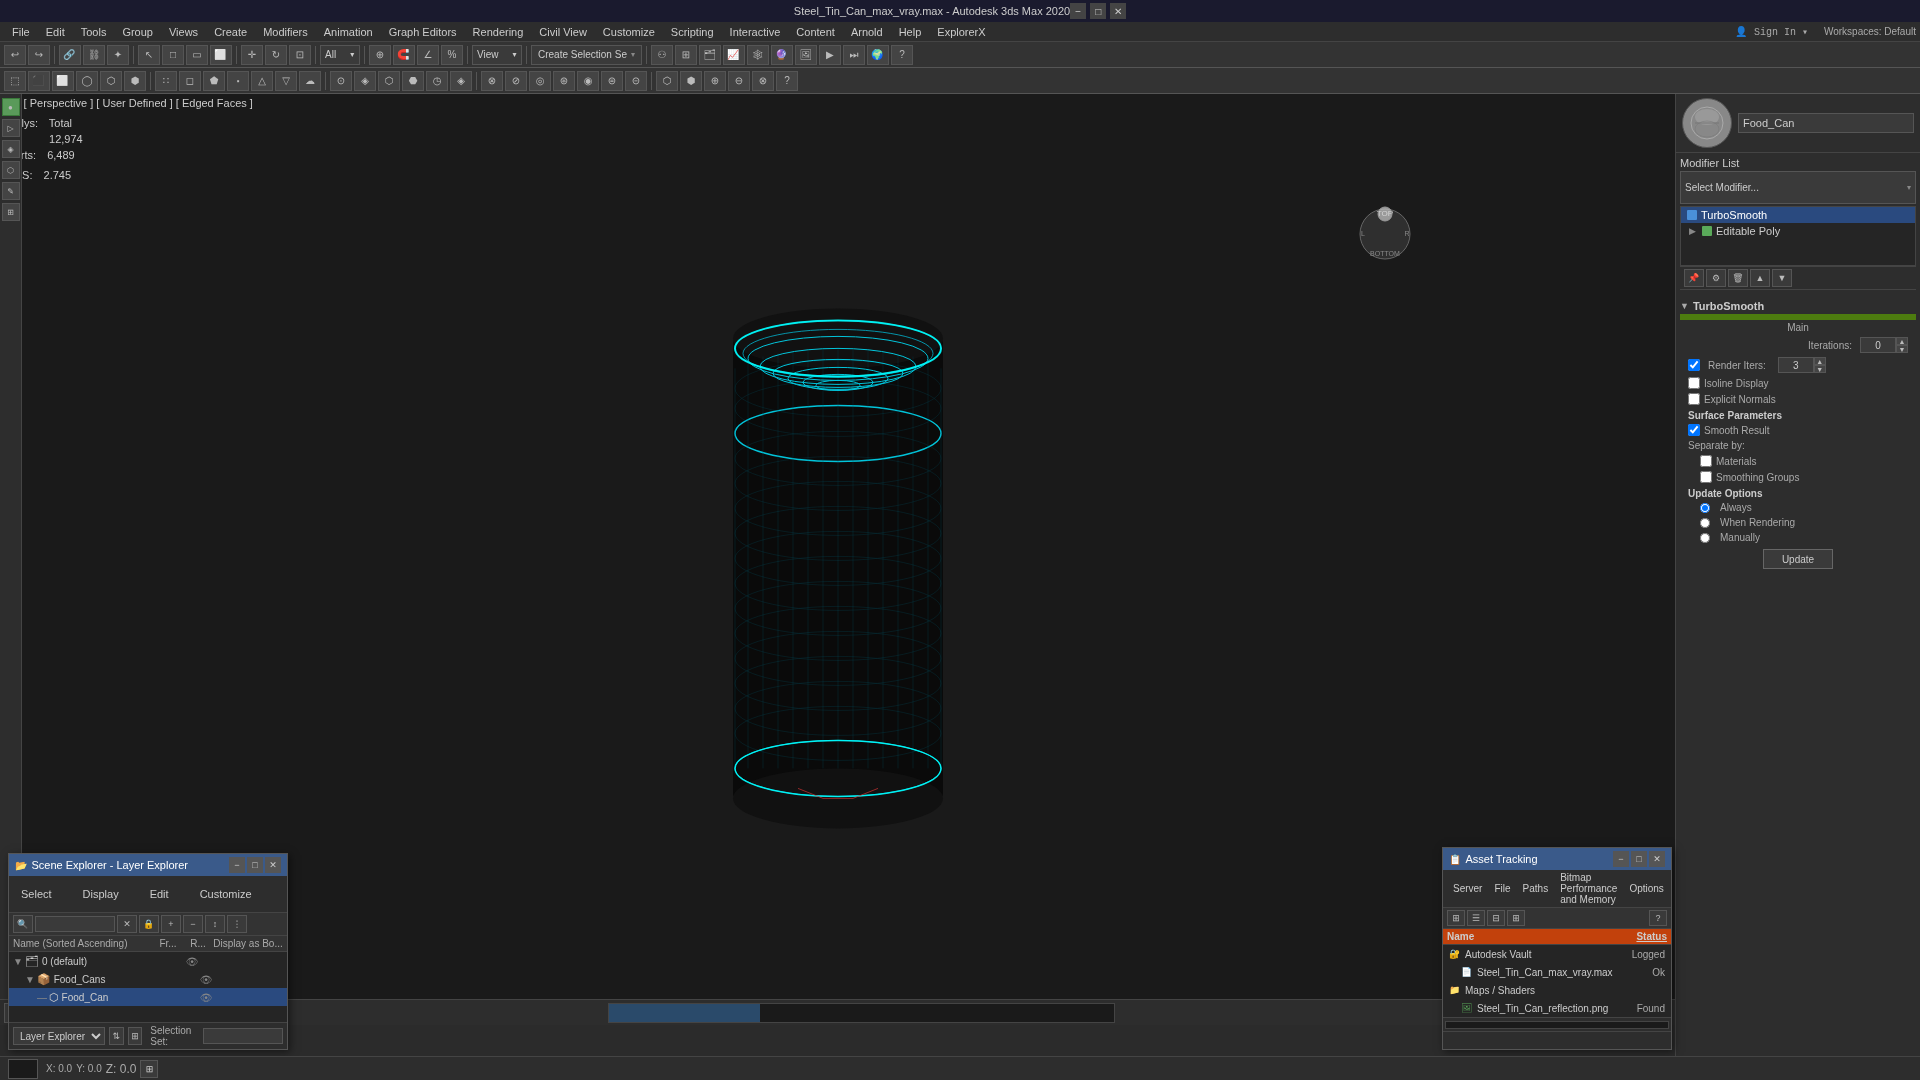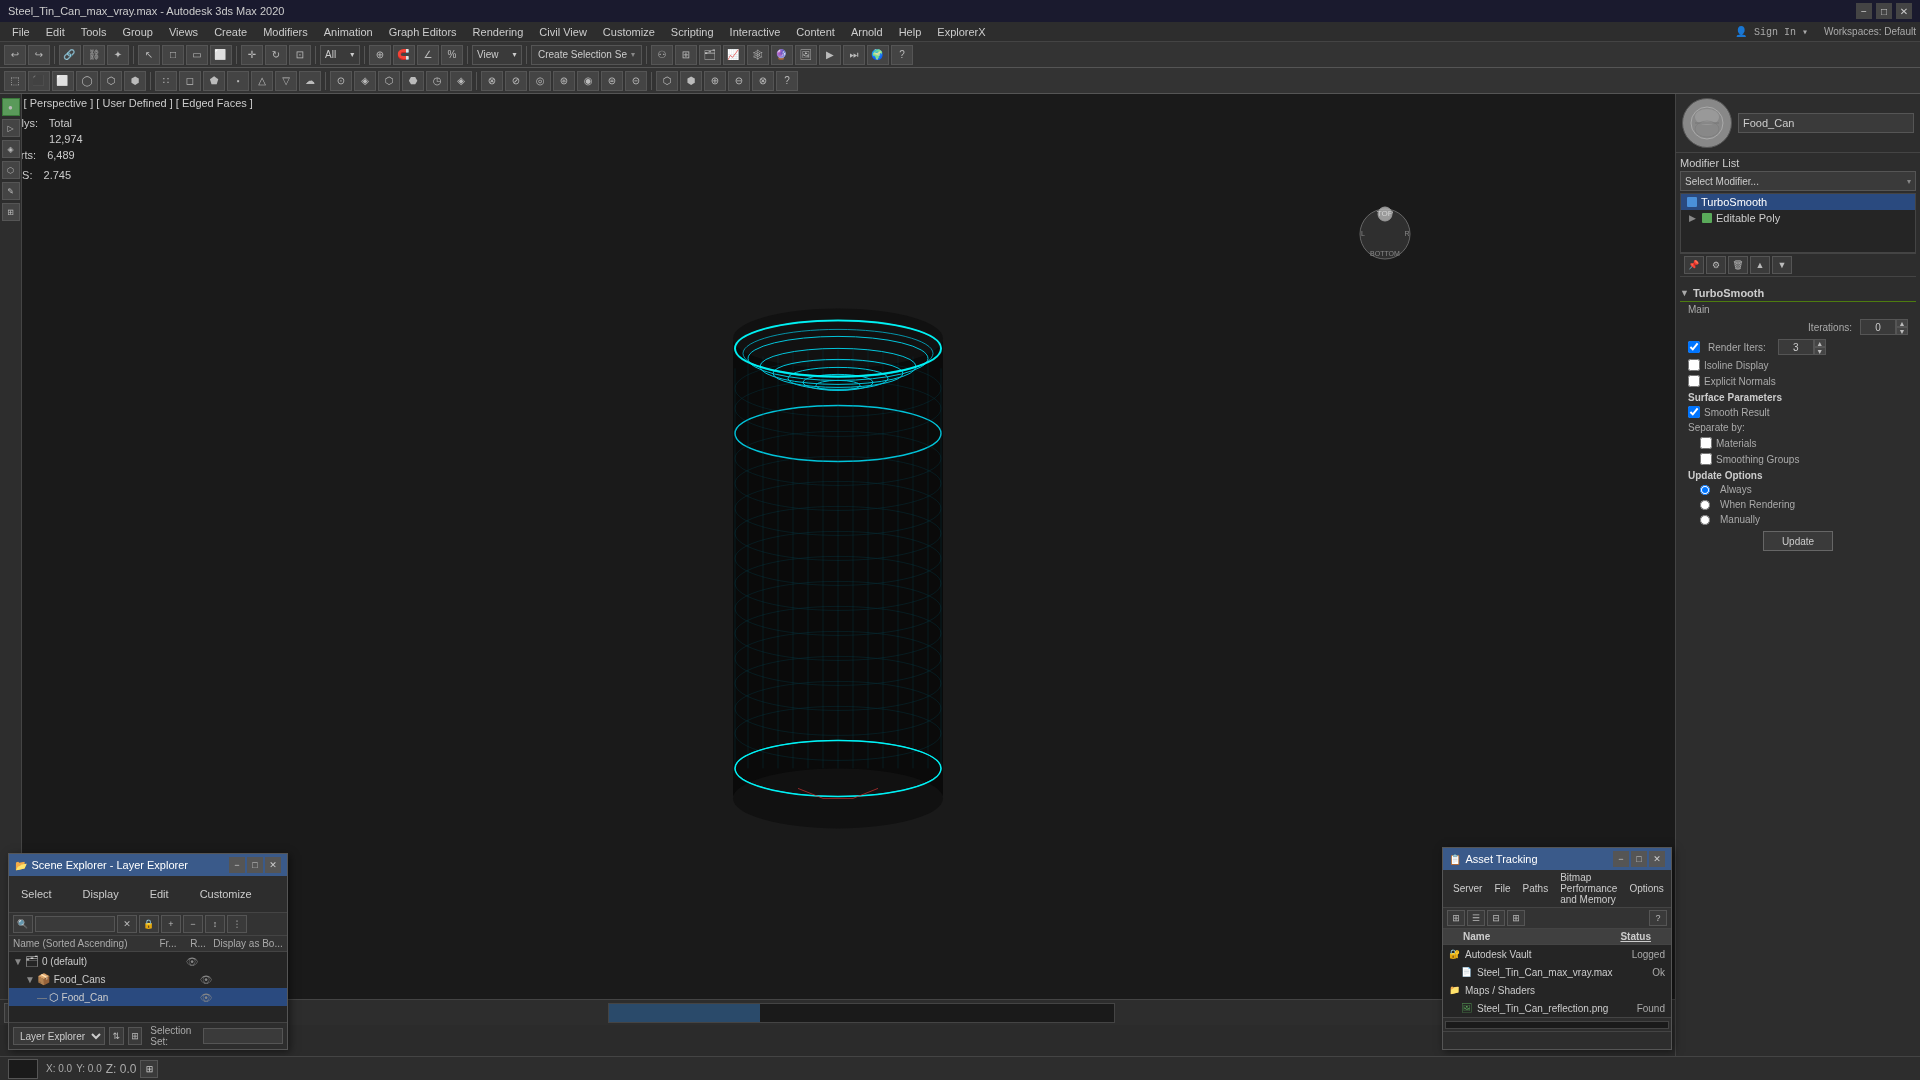--- a/index.html
+++ b/index.html
@@ -14,21 +14,21 @@
       position: relative;
     }
 
     
     #title-bar {
       width: 100%;
       height: 22px;
       background: #1a1a2e;
       display: flex;
       align-items: center;
-      justify-content: space-between;
+      justify-content: center;
       padding: 0 8px;
       position: absolute;
       top: 0;
       z-index: 100;
     }
     #title-text {
       font-size: 11px;
       color: #cccccc;
     }
     #title-controls {
@@ -297,21 +297,22 @@
       cursor: pointer;
     }
     .section-arrow {
       font-size: 9px;
       color: #aaa;
     }
     .subsection-label {
       color: #aaaaaa;
       font-size: 10px;
       padding: 2px 8px;
-      border-top: 1px solid #4d7c0f;
+      border-top: 6px solid #4d7c0f;
+      text-align: center;
     }
     .param-row {
       display: flex;
       align-items: center;
       padding: 2px 8px;
       gap: 4px;
       min-height: 18px;
     }
     .param-label {
       flex: 1;
@@ -565,23 +566,23 @@
       border: 1px solid #555;
       color: #bbb;
       font-size: 9px;
       cursor: pointer;
       display: flex;
       align-items: center;
       justify-content: center;
     }
     #asset-table-header {
       display: flex;
-      background: #404040;
+      background: #c2410c;
       border-bottom: 1px solid #444;
-      padding: 2px 20px;
+      padding: 2px 4px;
       font-size: 10px;
       font-weight: bold;
     }
     .at-col-name { flex: 1; color: #ccc; }
     .at-col-status { width: 60px; color: #ccc; text-align: right; text-decoration: underline; }
     #asset-table {
       background: #252525;
       min-height: 60px;
     }
     .at-row {
@@ -1026,21 +1027,21 @@
         <line x1="8" y1="20" x2="32" y2="20" stroke="#777" stroke-width="1"></line>
         <ellipse cx="20" cy="26" rx="12" ry="8" fill="none" stroke="#777" stroke-width="0.5"></ellipse>
       </svg>
     </div>
     <input id="object-name-input" type="text" value="Food_Can" style="">
   </div>
 
   <div id="modifier-list-section">
     <div id="modifier-list-label">Modifier List</div>
 
-    <div style="background:#3a3a3a;border:1px solid #555;height:20px;display:flex;align-items:center;padding:0 4px;margin-bottom:2px;cursor:pointer;">
+    <div style="background:#3a3a3a;border:1px solid #555;height:33px;display:flex;align-items:center;padding:0 4px;margin-bottom:2px;cursor:pointer;">
       <span style="flex:1;font-size:10px;color:#ccc;">Select Modifier...</span>
       <span style="font-size:8px;color:#888;">▾</span>
     </div>
     <div id="modifier-list-box">
       <div class="modifier-item active">
         <div class="mod-icon blue"></div>
         <span style="font-size:11px;color:#fff;">TurboSmooth</span>
       </div>
       <div class="modifier-item">
         <span style="font-size:9px;color:#888;margin-left:2px;margin-right:2px;">▶</span>

